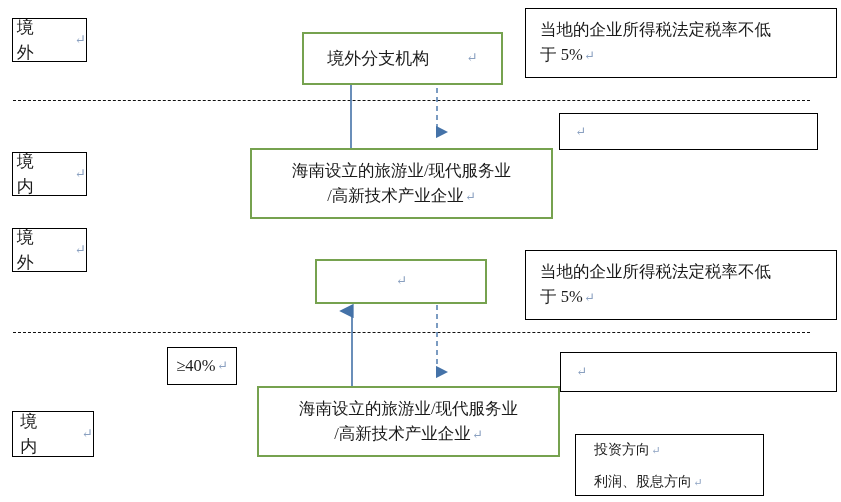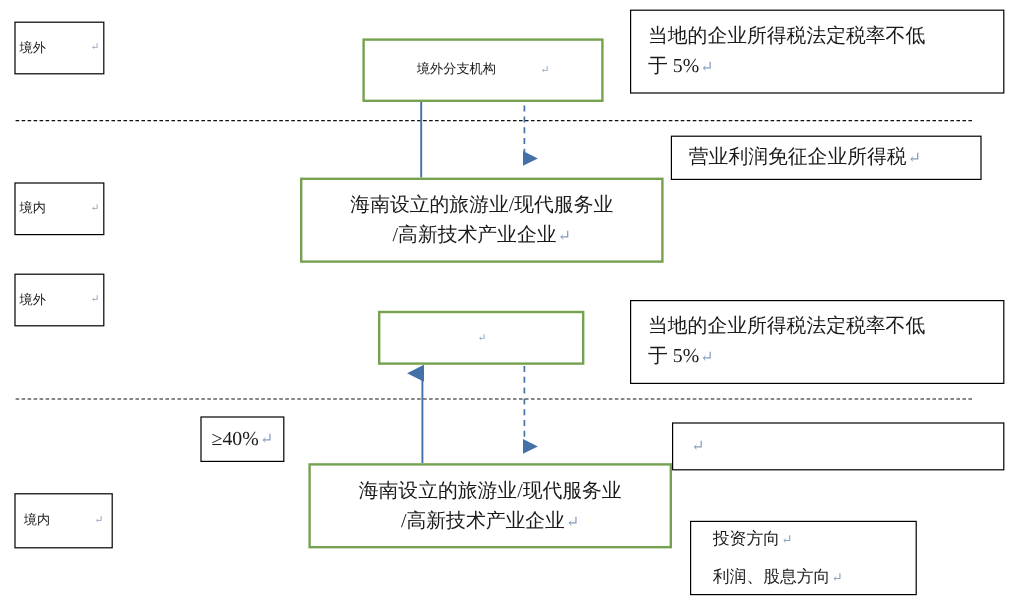--- a/index.html
+++ b/index.html
@@ -36,21 +36,21 @@
   }
   .box.left-align {
     justify-content: flex-start;
     text-align: right;
     padding-left: 14px;
   }
   .box.top-align {
     align-items: flex-start;
     padding-top: 9px;
   }
-  .fs17 { font-size: 11px; gap: 36px; }
+  .fs17 { font-size: 17px; gap: 36px; }
   .fs16 { font-size: 16.5px; text-align: center; }
   .fs14 { font-size: 14px; }
   .pilcrow {
     color: #8aa0c0;
     font-size: 0.8em;
     vertical-align: baseline;
     margin-left: 1px;
   }
   .divider {
     position: absolute;
@@ -144,21 +144,20 @@
     <span>≥40%</span>
       <span class="pilcrow">↵</span>
   </div>
 
   <div class="box blk fs16 left-align top-align" style="left:525px; top:8px; width:312px; height:70px; flex-direction:column; align-items:flex-start;">
     <span>当地的企业所得税法定税率不低</span>
     <span><span>于 5%</span><span class="pilcrow">↵</span></span>
   </div>
 
   <div class="box blk fs16 left-align" style="left:559px; top:113px; width:259px; height:37px;">
-    <span>营业利润免征企业所得税</span>
       <span class="pilcrow">↵</span>
   </div>
 
   <div class="box blk fs16 left-align top-align" style="left:525px; top:250px; width:312px; height:70px; flex-direction:column; align-items:flex-start;">
     <span>当地的企业所得税法定税率不低</span>
     <span><span>于 5%</span><span class="pilcrow">↵</span></span>
   </div>
 
   <div class="box blk fs16 left-align" style="left:560px; top:352px; width:277px; height:40px;">
       <span class="pilcrow">↵</span>

